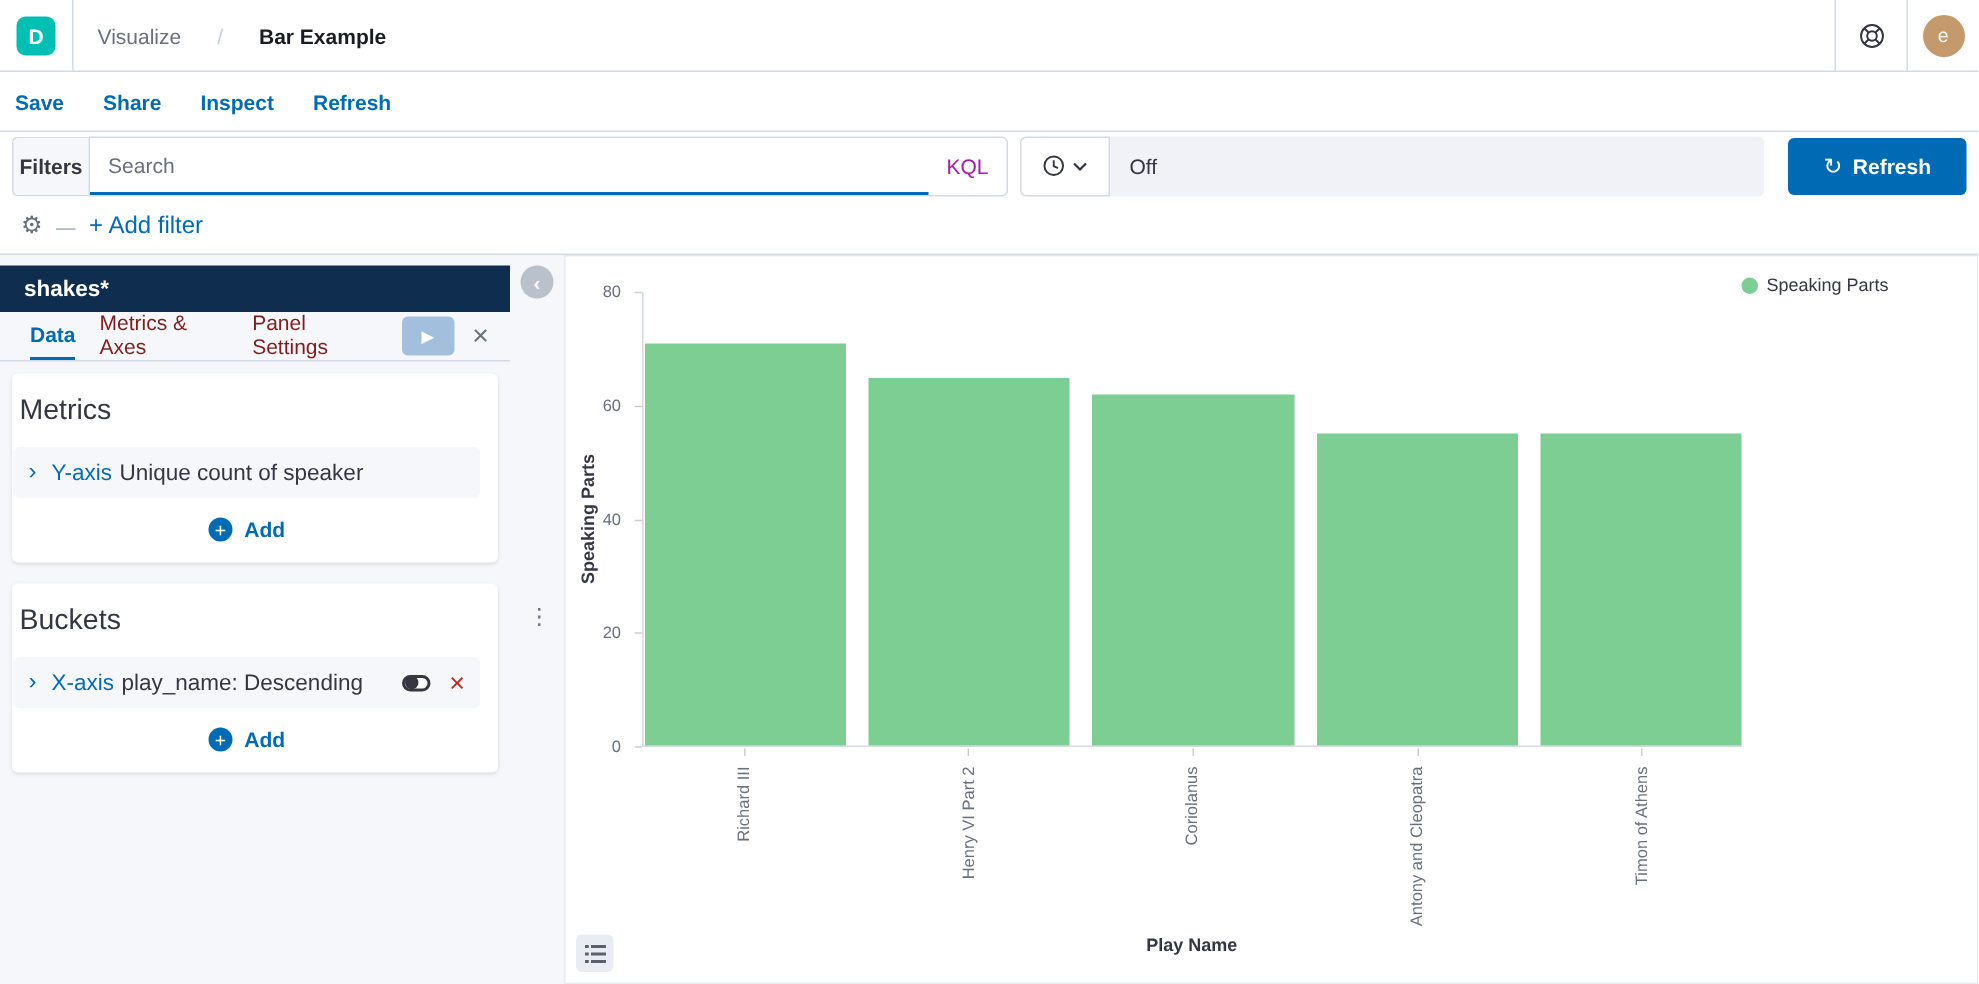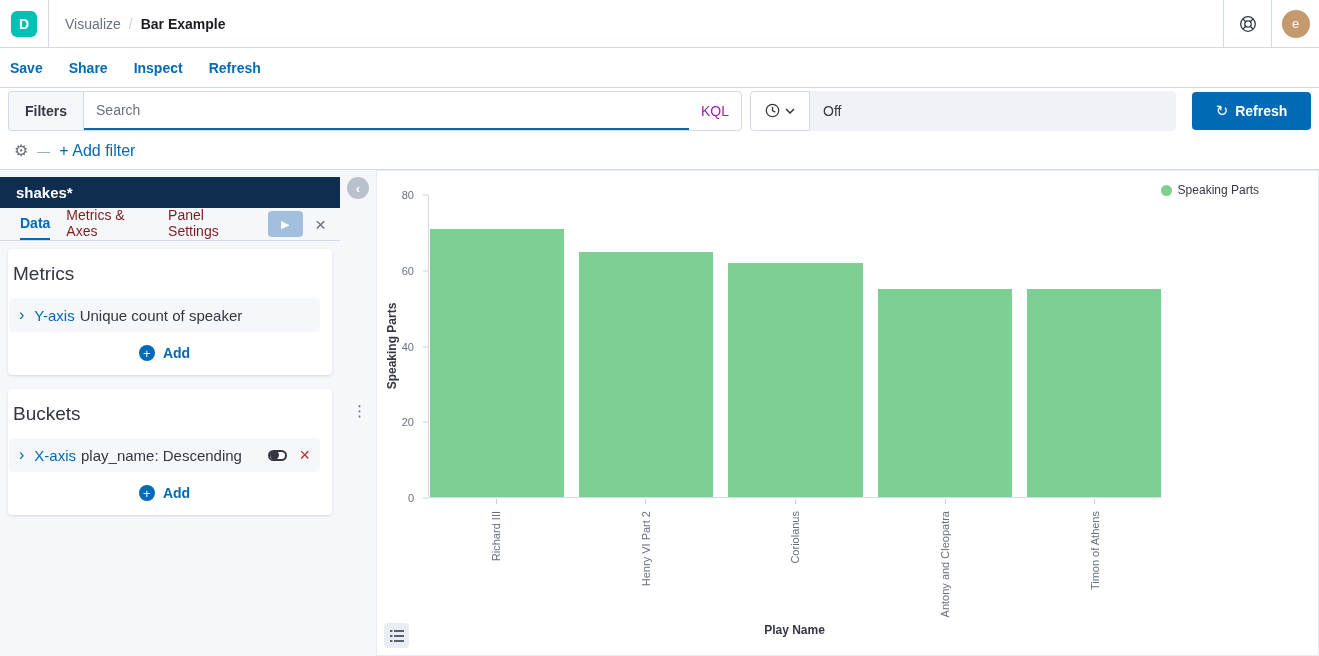--- a/index.html
+++ b/index.html
@@ -4,42 +4,42 @@
 <style>
   * { margin:0; padding:0; box-sizing:border-box; }
   html,body { width:1319px; height:656px; overflow:hidden;
     font-family:"Liberation Sans", sans-serif; background:#fff; color:#343741; }
 
   
   .top-header { height:48px; display:flex; align-items:stretch; border-bottom:1px solid #D3DAE6; background:#fff; }
   .logo-box { width:49px; display:flex; align-items:center; justify-content:center; border-right:1px solid #D3DAE6; }
   .logo { width:26px; height:26px; border-radius:6px; background:#00BFB3; color:#fff; font-weight:bold;
     font-size:14px; display:flex; align-items:center; justify-content:center; }
-  .breadcrumb { display:flex; align-items:center; gap:8px; margin-left:16px; font-size:14px; flex:1; }
+  .breadcrumb { display:flex; align-items:center; gap:24px; margin-left:16px; font-size:14px; flex:1; }
   .crumb-section { color:#69707D; }
   .crumb-sep { color:#C9CFDA; }
   .crumb-page { color:#1A1C21; font-weight:600; }
   .header-right { display:flex; align-items:stretch; }
   .header-icon-box { width:48px; display:flex; align-items:center; justify-content:center; border-left:1px solid #D3DAE6; cursor:pointer; }
   .avatar { width:28px; height:28px; border-radius:50%; background:#C4996C; color:#fff; font-size:13px;
     display:flex; align-items:center; justify-content:center; }
 
   
   .action-nav { height:40px; display:flex; align-items:center; gap:26px; padding-left:10px; border-bottom:1px solid #D3DAE6; }
   .nav-link { color:#006BB4; font-size:14px; font-weight:600; cursor:pointer; }
 
   
   .query-bar { height:45px; display:flex; align-items:center; padding:0 8px; }
-  .filters-btn { height:40px; padding:0 16px; display:flex; align-items:center; background:#F5F7FA;
+  .filters-btn { height:40px; padding:0 4px; display:flex; align-items:center; background:#F5F7FA;
     border:1px solid #D3DAE6; border-right:none; border-radius:4px 0 0 4px; font-size:14px; font-weight:700; color:#343741; cursor:pointer; }
   .search-wrap { flex:1; height:40px; display:flex; align-items:center; background:#fff; border:1px solid #D3DAE6; border-radius:0 4px 4px 0; }
   .search-input-area { flex:1; height:100%; display:flex; align-items:center; padding-left:12px;
     border-bottom:2px solid #006BB4; font-size:14px; color:#69707D; }
   .kql { padding:0 12px; color:#a21caf; font-size:14px; cursor:pointer; }
-  .time-group { display:flex; margin-left:8px; height:40px; width:426px; }
+  .time-group { display:flex; margin-left:8px; height:40px; width:496px; }
   .clock-btn { width:60px; display:flex; align-items:center; justify-content:center; gap:5px; background:#fff;
     border:1px solid #D3DAE6; border-radius:4px 0 0 4px; cursor:pointer; }
   .time-value { flex:1; display:flex; align-items:center; padding-left:12px; background:#F0F2F7;
     border:1px solid #F0F2F7; border-radius:0 4px 4px 0; font-size:14px; color:#343741; cursor:pointer; }
   .refresh-btn { margin-left:16px; height:38px; width:119px; background:#006BB4; border:none; border-radius:4px;
     color:#fff; font-size:14px; font-weight:600; display:flex; align-items:center; justify-content:center; gap:7px;
     cursor:pointer; font-family:inherit; }
   .refresh-glyph { font-size:15px; font-weight:400; }
 
   

